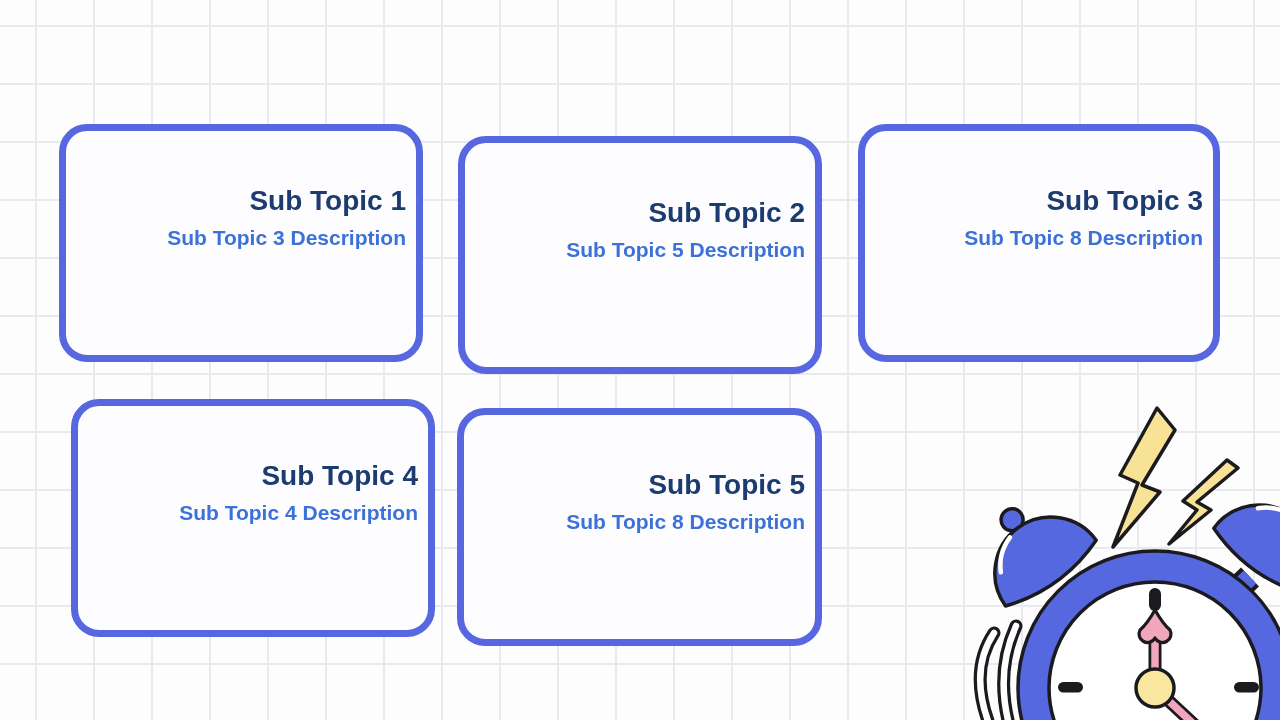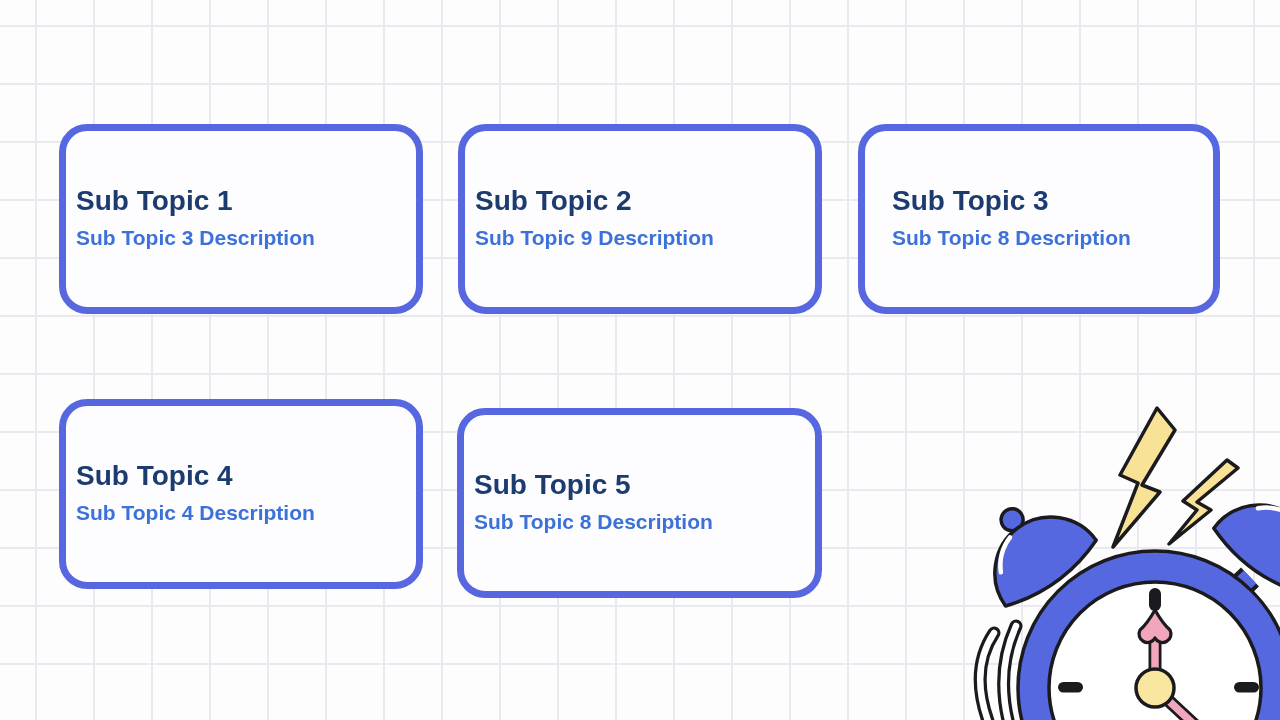--- a/index.html
+++ b/index.html
@@ -19,65 +19,65 @@
     position:absolute;
     top:38px;right:42px;
     font-size:31px;
     font-weight:800;
     letter-spacing:0.5px;
     color:#5667E2;
   }
   .card{
     position:absolute;
     box-sizing:border-box;
-    width:364px;height:190px;
+    width:364px;height:238px;
     background:#FDFDFF;
     border:7px solid #5667E0;
     border-radius:28px;
-    text-align:left;
+    text-align:right;
   }
   .card .card-title{
     margin:54px 10px 0 10px;
     font-size:28px;
     font-weight:800;
     line-height:1.15;
     color:#1C3B6E;
   }
   .card .card-desc{
     margin:9px 10px 0 10px;
     font-size:21px;
     font-weight:700;
     line-height:1.15;
     color:#3B71D8;
   }
   .c1{left:59px;top:124px;}
-  .c2{left:458px;top:124px;}
+  .c2{left:458px;top:136px;}
   .c3{left:858px;top:124px;width:362px;padding-left:17px;}
-  .c4{left:59px;top:399px;}
+  .c4{left:71px;top:399px;}
   .c5{left:457px;top:399px;width:365px;margin-top:9px;}
   .clock-svg{
     position:absolute;
     left:950px;top:395px;
     width:340px;height:330px;
   }
 </style>
 </head>
 <body>
 
 <div class="slide">
 
 
   <div class="card c1">
     <div class="card-title">Sub Topic 1</div>
     <div class="card-desc">Sub Topic 3 Description</div>
   </div>
 
   <div class="card c2">
     <div class="card-title">Sub Topic 2</div>
-    <div class="card-desc">Sub Topic 9 Description</div>
+    <div class="card-desc">Sub Topic 5 Description</div>
   </div>
 
   <div class="card c3">
     <div class="card-title">Sub Topic 3</div>
     <div class="card-desc">Sub Topic 8 Description</div>
   </div>
 
   <div class="card c4">
     <div class="card-title">Sub Topic 4</div>
     <div class="card-desc">Sub Topic 4 Description</div>

